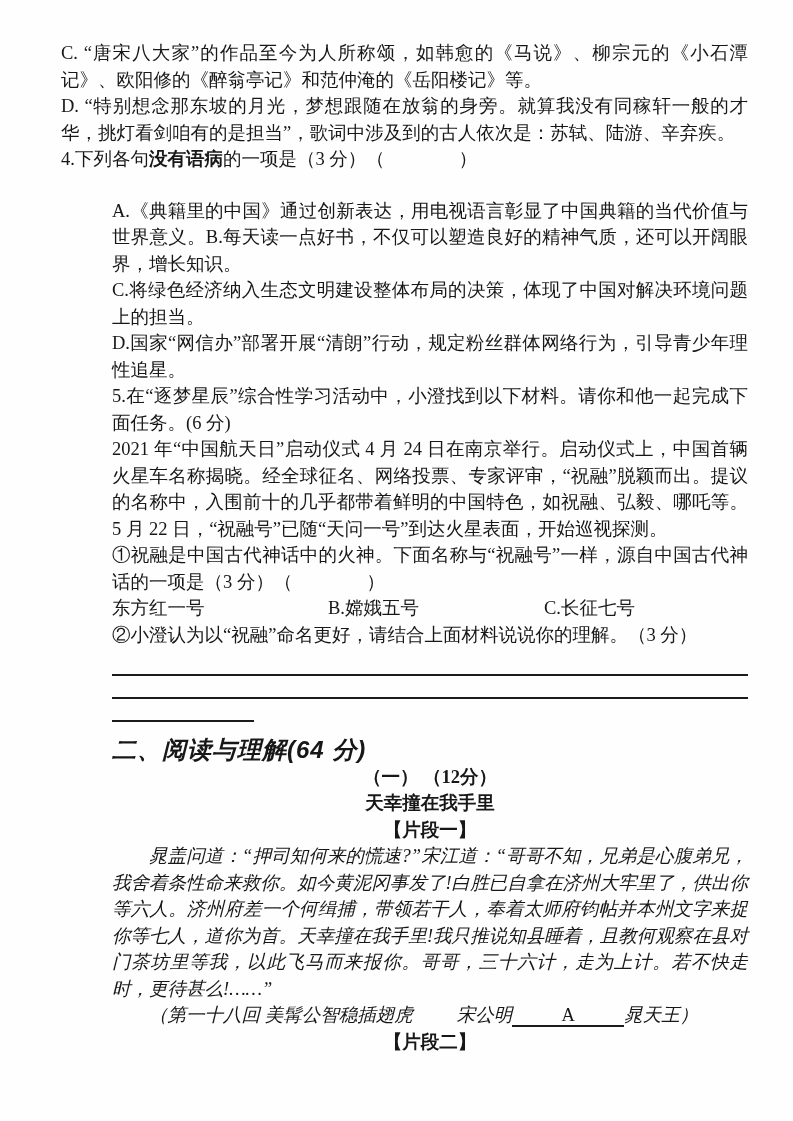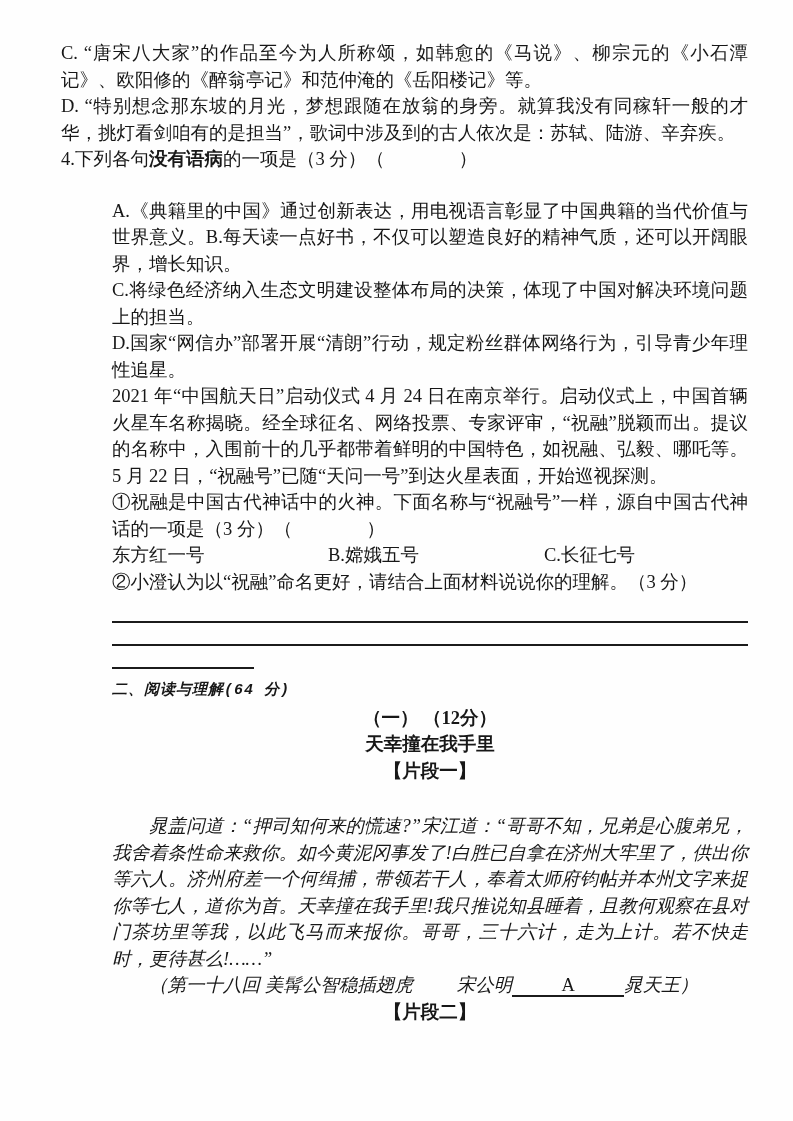--- a/index.html
+++ b/index.html
@@ -19,36 +19,36 @@
     line-height: 26.5px;
     text-align: justify;
   }
   p { margin: 0; }
   .indent-block { margin-left: 51px; }
   .gap-top { margin-top: 25px; }
   .bold-hei {
     font-family: "Liberation Sans", sans-serif;
     font-weight: bold;
   }
-  .kai { font-style: italic; margin-top: 29px; }
+  .kai { font-style: italic; }
   .center { text-align: center; font-weight: bold; }
   .first-indent { text-indent: 2em; }
   .rule {
     border-bottom: 2px solid #1b1b1b;
     height: 0;
   }
   .rule-long-1 { margin-top: 26px; width: 100%; }
   .rule-long-2 { margin-top: 21px; width: 100%; }
   .rule-short  { margin-top: 21px; width: 142px; }
   .section-heading {
-    margin-top: 9px;
-    font-family: Liberation Mono, monospace;
+    margin-top: 15px;
+    font-family: Liberation Sans, sans-serif;
     font-weight: bold;
     font-style: italic;
-    font-size: 15px;
+    font-size: 24px;
     letter-spacing: 1px;
     text-align: left;
   }
   .choices-row { display: flex; }
   .choice-cell { width: 216px; flex: 0 0 auto; }
   .attribution { padding-left: 2em; }
   .attr-gap { display: inline-block; width: 44px; }
   .blank-underline {
     display: inline-block;
     width: 112px;
@@ -70,20 +70,21 @@
     <p>D. “特别想念那东坡的月光，梦想跟随在放翁的身旁。就算我没有同稼轩一般的才华，挑灯看剑咱有的是担当”，歌词中涉及到的古人依次是：苏轼、陆游、辛弃疾。</p>
 
     <p><span>4.下列各句</span><span class="bold-hei">没有语病</span><span>的一项是（3 分）（　　　　）</span></p>
 
     <div class="indent-block">
 
       <p class="gap-top">A.《典籍里的中国》通过创新表达，用电视语言彰显了中国典籍的当代价值与世界意义。B.每天读一点好书，不仅可以塑造良好的精神气质，还可以开阔眼界，增长知识。</p>
       <p>C.将绿色经济纳入生态文明建设整体布局的决策，体现了中国对解决环境问题上的担当。</p>
       <p>D.国家“网信办”部署开展“清朗”行动，规定粉丝群体网络行为，引导青少年理性追星。</p>
 
+      <p>5.在“逐梦星辰”综合性学习活动中，小澄找到以下材料。请你和他一起完成下面任务。(6 分)</p>
       <p>2021 年“中国航天日”启动仪式 4 月 24 日在南京举行。启动仪式上，中国首辆火星车名称揭晓。经全球征名、网络投票、专家评审，“祝融”脱颖而出。提议的名称中，入围前十的几乎都带着鲜明的中国特色，如祝融、弘毅、哪吒等。5 月 22 日，“祝融号”已随“天问一号”到达火星表面，开始巡视探测。</p>
       <p>①祝融是中国古代神话中的火神。下面名称与“祝融号”一样，源自中国古代神话的一项是（3 分）（　　　　）</p>
 
       <div class="choices-row">
         <span class="choice-cell">东方红一号</span>
         <span class="choice-cell">B.嫦娥五号</span>
         <span>C.长征七号</span>
       </div>
 
       <p>②小澄认为以“祝融”命名更好，请结合上面材料说说你的理解。（3 分）</p>

